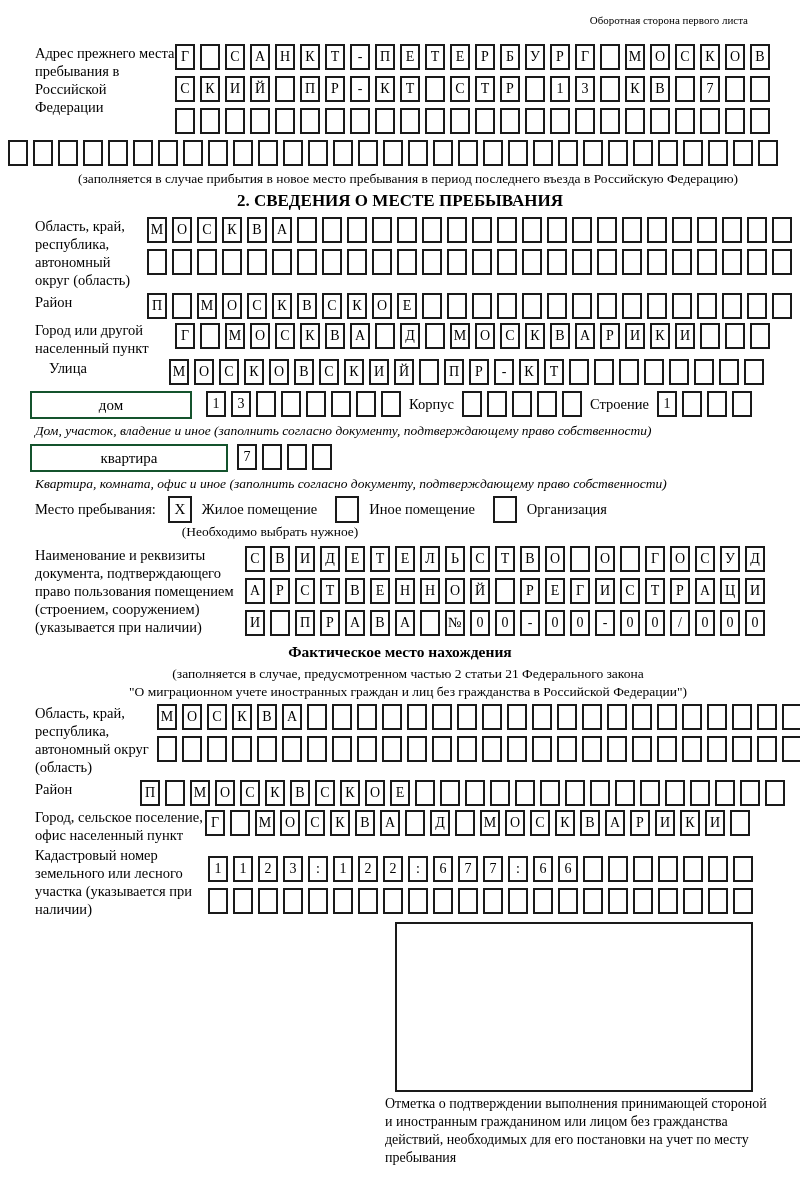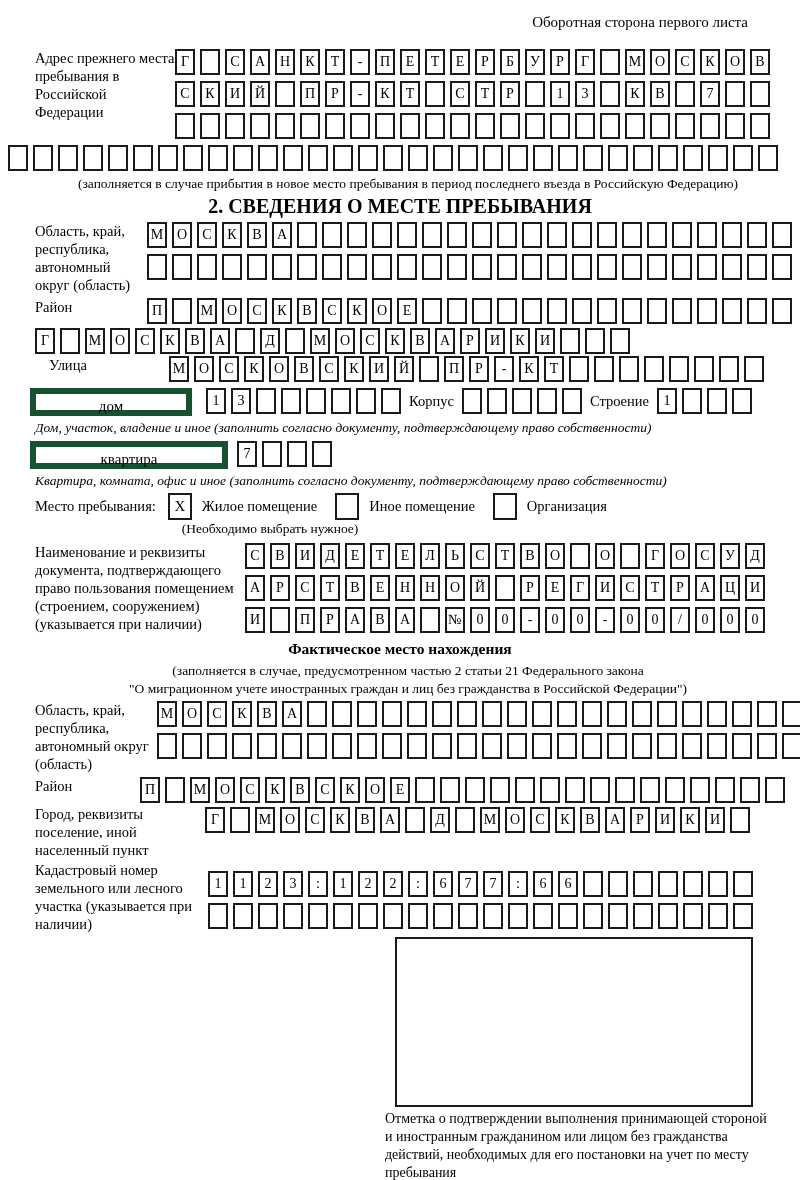--- a/index.html
+++ b/index.html
@@ -1,38 +1,38 @@
 <!DOCTYPE html>
 <html lang="ru"><head>
 <meta charset="utf-8">
 <style>
   html,body{margin:0;padding:0;background:#fff;}
   body{
     width:800px;height:1180px;overflow:hidden;position:relative;
     font-family:"Liberation Serif","DejaVu Serif",serif;color:#000;
   }
-  .corner{margin:14px 52px 0 0;text-align:right;font-size:15px;}
+  .corner{margin:14px 52px 0 0;text-align:right;font-size:11px;}
   .block{display:flex;align-items:flex-start;margin-left:35px;}
   .lbl{font-size:14.5px;line-height:18px;flex:0 0 auto;}
   .w140{width:140px;} .w112{width:112px;} .w120{width:120px;margin-left:14px;}
   .w170{width:170px;} .w210{width:210px;} .w122{width:122px;} .w105{width:105px;} .w173{width:173px;}
   .rows{display:flex;flex-direction:column;gap:6px;}
   .cells{display:flex;gap:5px;}
   .cell{
     box-sizing:border-box;flex:0 0 20px;width:20px;height:26px;
     border:2px solid #1a1a1a;text-align:center;font-size:14px;line-height:22px;
     font-family:"Liberation Serif","DejaVu Serif",serif;
   }
   .fullrow{margin:6px 0 0 8px;}
   .note-c{margin-top:4px;text-align:center;font-size:13.5px;line-height:17px;padding-left:16px;}
   .note-l{margin:3px 0 0 35px;font-size:13.5px;line-height:17px;font-style:italic;}
-  h2{margin:4px 0 6px 0;text-align:center;font-size:20px;line-height:20px;font-weight:bold;}
+  h2{margin:4px 0 6px 0;text-align:center;font-size:17px;line-height:20px;font-weight:bold;}
   .mt2{margin-top:2px;} .mt4{margin-top:4px;} .mt6{margin-top:6px;}
   .bigbox{
-    box-sizing:border-box;border:6px solid #14532d;height:28px;
+    box-sizing:border-box;border:2px solid #14532d;height:28px;
     text-align:center;font-size:15px;line-height:24px;flex:0 0 auto;
   }
   .bb160{width:162px;margin-left:-5px;margin-right:14px;}
   .bb200{width:198px;margin-left:-5px;margin-right:9px;}
   .house-row{display:flex;align-items:flex-start;margin-left:35px;}
   .inline-lbl{font-size:14.5px;line-height:27px;margin:0 8px;}
   .stay-row{display:flex;align-items:center;margin:4px 0 0 35px;}
   .stay-lbl{font-size:14.5px;margin-right:12px;}
   .opt-lbl{font-size:14.5px;margin:0 18px 0 10px;}
   .chk .cell{flex:0 0 24px;width:24px;height:27px;font-size:15px;line-height:23px;}
@@ -255,20 +255,21 @@
       <span class="cell"></span>
       <span class="cell"></span>
       <span class="cell"></span>
       <span class="cell"></span>
       <span class="cell"></span>
       <span class="cell"></span>
     </div>
 </div>
 
 <div class="block mt2">
+  <div class="lbl w140">Город или другой населенный пункт</div>
   <div class="cells mt2">
       <span class="cell">Г</span>
       <span class="cell"></span>
       <span class="cell">М</span>
       <span class="cell">О</span>
       <span class="cell">С</span>
       <span class="cell">К</span>
       <span class="cell">В</span>
       <span class="cell">А</span>
       <span class="cell"></span>
@@ -545,21 +546,21 @@
       <span class="cell"></span>
       <span class="cell"></span>
       <span class="cell"></span>
       <span class="cell"></span>
       <span class="cell"></span>
       <span class="cell"></span>
     </div>
 </div>
 
 <div class="block mt2">
-  <div class="lbl w170">Город, реквизиты поселение, иной населенный пункт</div>
+  <div class="lbl w170">Город, сельское поселение, офис населенный пункт</div>
   <div class="cells mt2">
       <span class="cell">Г</span>
       <span class="cell"></span>
       <span class="cell">М</span>
       <span class="cell">О</span>
       <span class="cell">С</span>
       <span class="cell">К</span>
       <span class="cell">В</span>
       <span class="cell">А</span>
       <span class="cell"></span>

